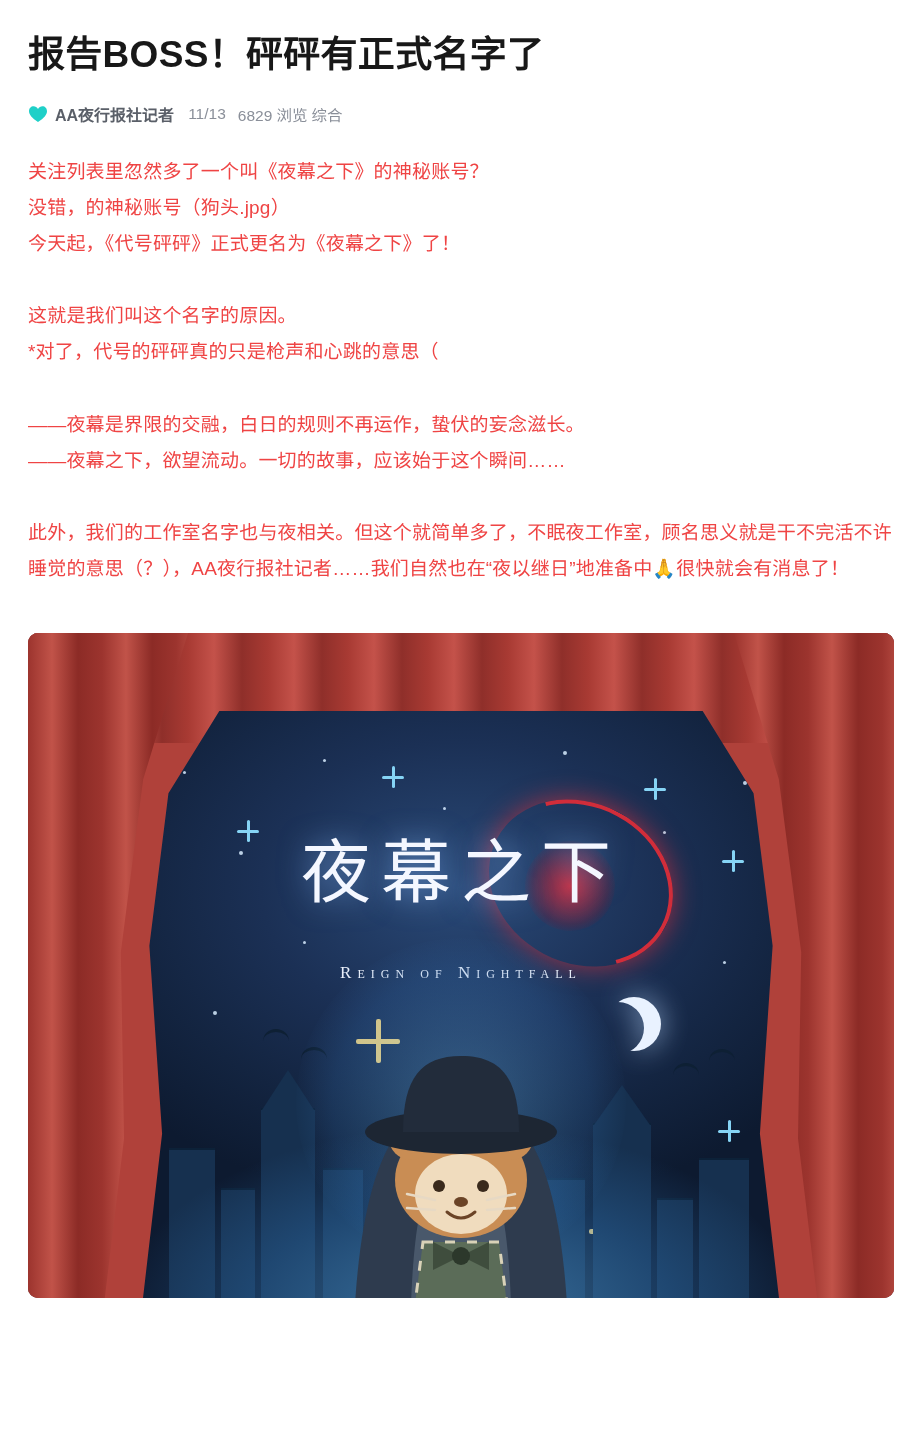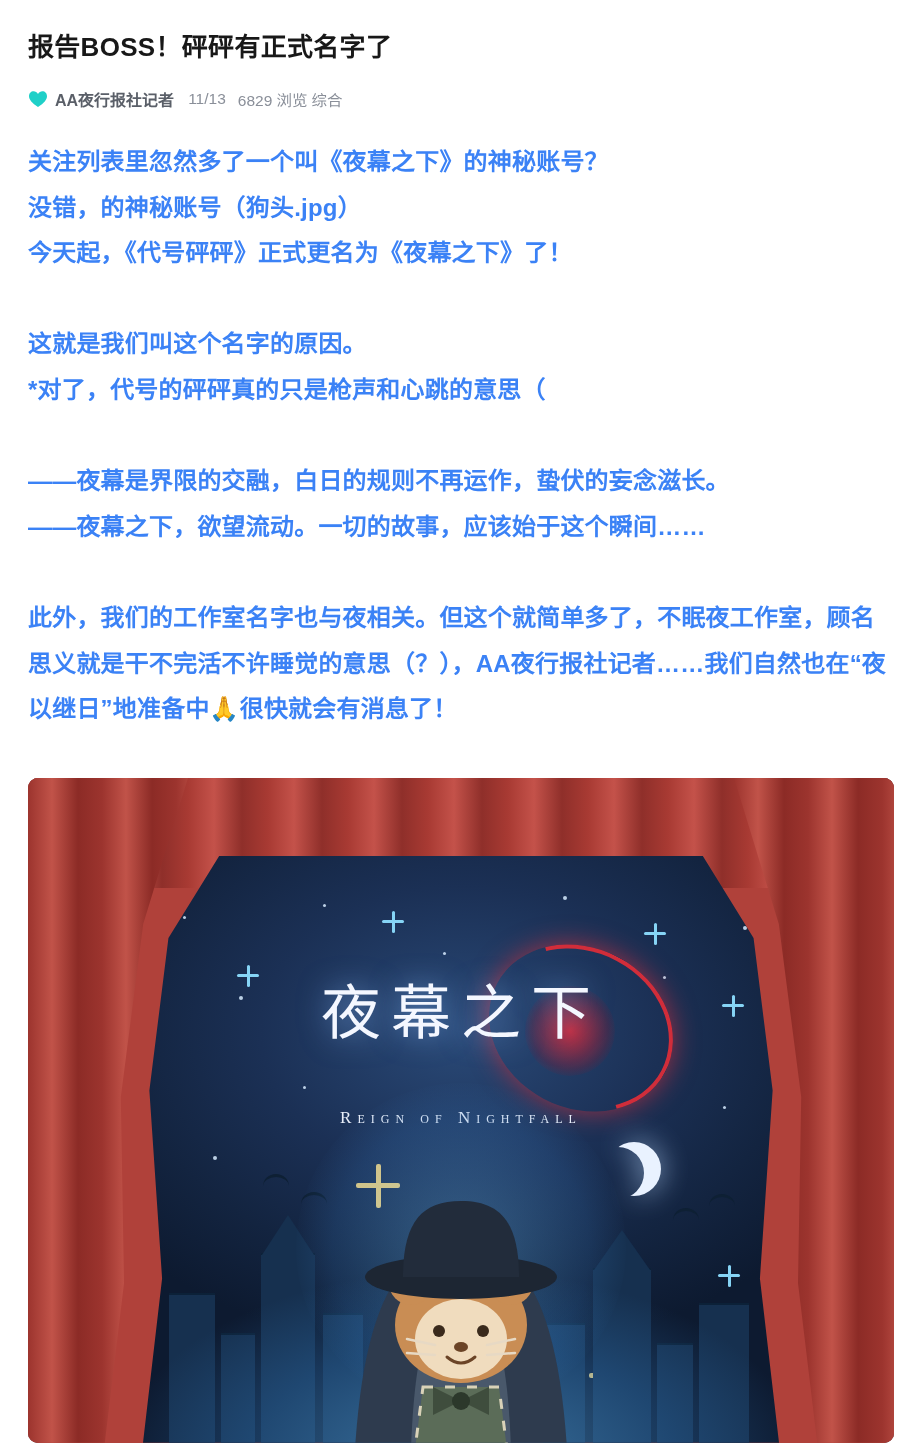--- a/index.html
+++ b/index.html
@@ -14,21 +14,21 @@
     color: #1a1a1a;
     -webkit-font-smoothing: antialiased;
   }
   .page {
     width: 922px;
     min-height: 1456px;
     background: #ffffff;
     padding: 30px 28px 0 28px;
   }
   .article-title {
-    font-size: 26px;
+    font-size: 37px;
     font-weight: bold;
     color: #181818;
     letter-spacing: 0.3px;
     line-height: 1.35;
     margin: 0 0 22px 0;
   }
   .meta-row {
     display: flex;
     align-items: center;
     gap: 0;
@@ -47,25 +47,24 @@
     font-size: 16px;
     font-weight: bold;
     color: #5a5f68;
     margin-right: 14px;
     white-space: nowrap;
   }
   .meta-date { margin-right: 12px; text-align: center; }
   .meta-views { margin-right: 4px; }
   .meta-cat { }
   .body-text {
-    font-size: 24px;
+    font-size: 19px;
     line-height: 1.9;
-    color: #3b82f6;
+    color: #ef4444;
     letter-spacing: 0.2px;
-    font-weight: bold;
   }
   .para {
     margin: 0 0 1.9em 0;
   }
   .para:last-of-type { margin-bottom: 0; }
   .para .ln { display: block; }
   .hero-wrap {
     margin-top: 46px;
     padding-bottom: 0;
   }
@@ -139,21 +138,21 @@
   .sparkle.gold::before, .sparkle.gold::after { background: #f3d27a; }
   .sparkle.big::before { width: 5px; height: 44px; left: -2.5px; top: -22px; }
   .sparkle.big::after { width: 44px; height: 5px; left: -22px; top: -2.5px; }
   .hero-title {
     position: absolute;
     top: 128px;
     left: 0; right: 0;
     text-align: center;
     color: #f4f7ff;
     font-family: "Liberation Serif", "DejaVu Serif", serif;
-    font-size: 60px;
+    font-size: 70px;
     letter-spacing: 10px;
     line-height: 1;
     text-shadow: 0 0 28px rgba(140,190,255,.55);
     z-index: 5;
   }
   .hero-sub {
     position: absolute;
     top: 252px;
     left: 0; right: 0;
     text-align: center;

